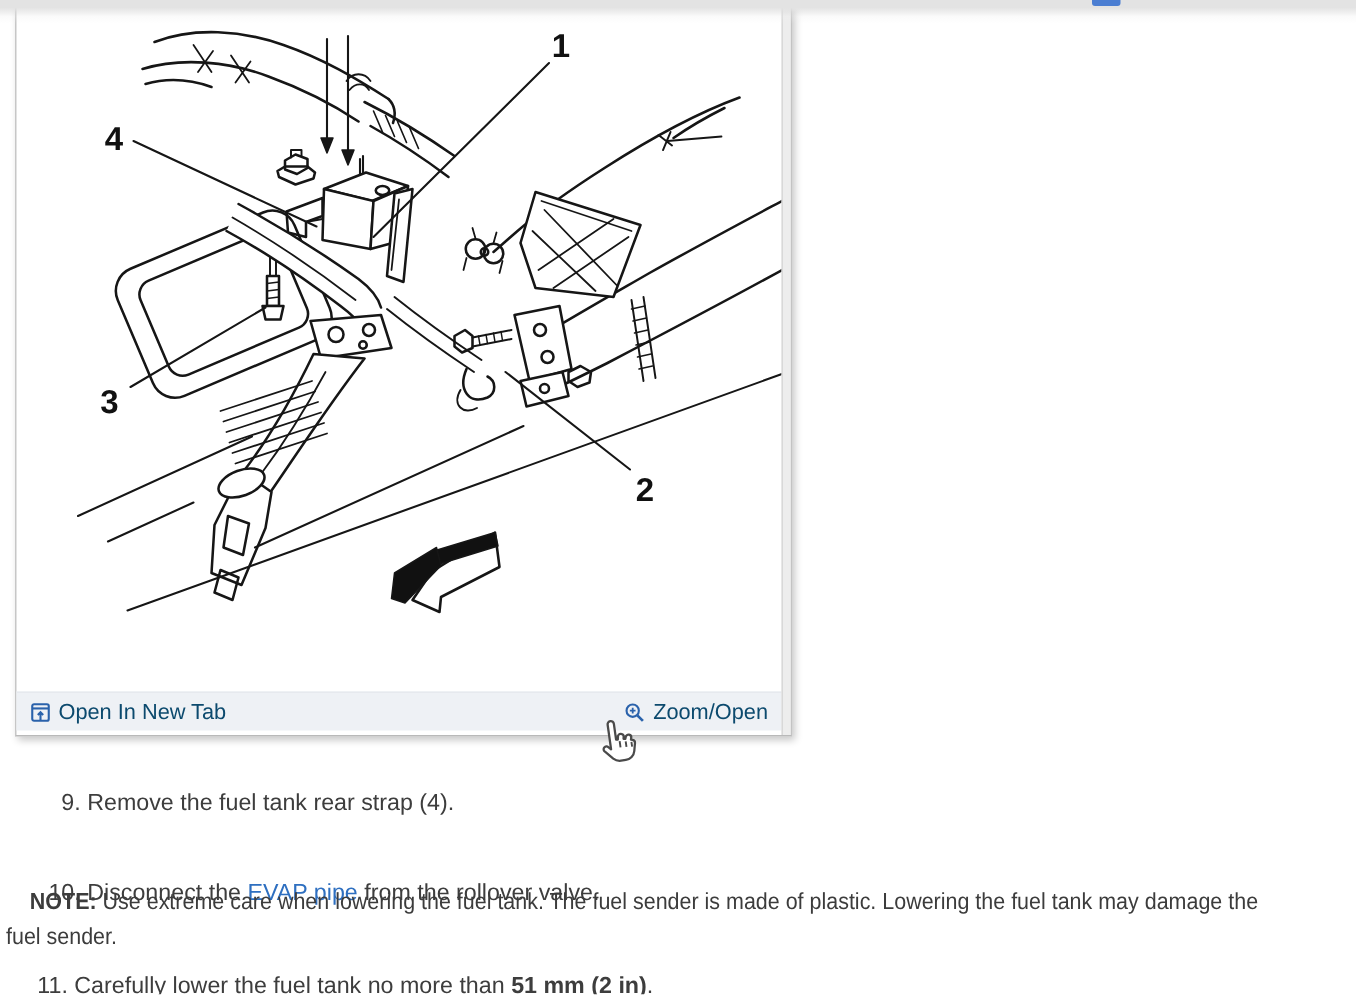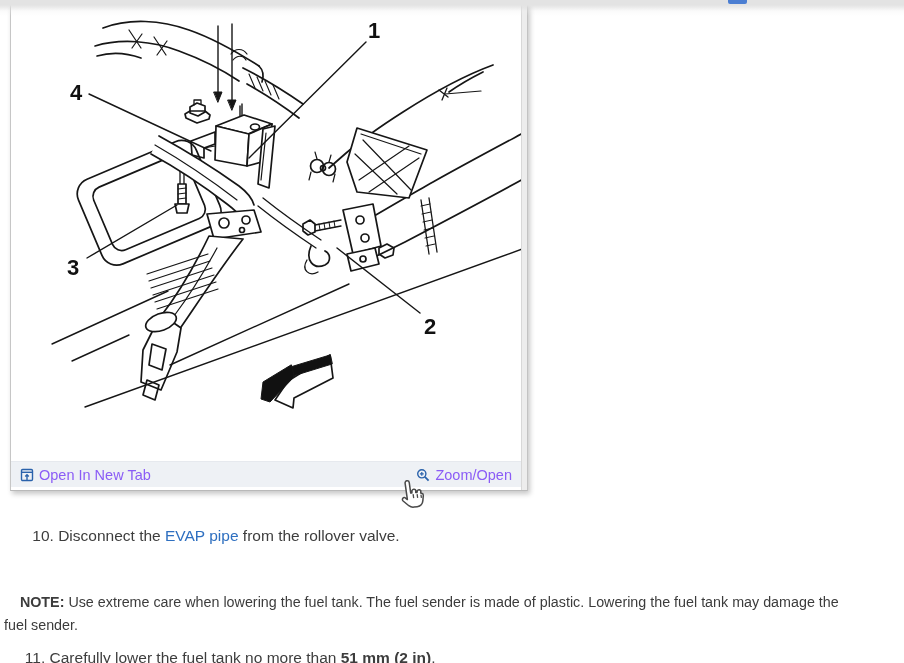--- a/index.html
+++ b/index.html
@@ -17,21 +17,21 @@
     border-left:1px solid #c6c6c6;border-right:1px solid #c3c3c3;border-bottom:1px solid #b9b9b9;
     box-shadow:2px 3px 5px rgba(0,0,0,.22);z-index:10;}
   .scrollstrip{position:absolute;right:0;top:0;width:5px;height:100%;background:#ededed;
     border-left:1px solid #d8d8d8;z-index:14;}
   .diagram{position:absolute;left:0;top:8px;width:514px;height:446px;z-index:11;}
   .diagram path,.diagram rect,.diagram circle,.diagram ellipse,.diagram line{vector-effect:none;}
 
   .footerbar{position:absolute;left:0;top:461px;width:510px;height:26px;background:#eef1f5;
     border-top:1px solid #e6e9ee;display:flex;align-items:center;justify-content:space-between;
     padding:0 9px;box-sizing:border-box;z-index:12;}
-  .flink{display:flex;align-items:center;gap:5px;color:#8b5cf6;font-size:14.5px;cursor:pointer;text-decoration:none;}
+  .flink{display:flex;align-items:center;gap:5px;color:#0c4a6e;font-size:14.5px;cursor:pointer;text-decoration:none;}
   .flink svg{display:block;}
 
   .callout{font:bold 22px "Liberation Sans",sans-serif;fill:#111;}
 
   
   .cursor{position:absolute;left:399px;top:477px;z-index:60;pointer-events:none;}
 
   
   .steps{position:absolute;left:4px;top:506px;width:880px;color:#3d3d3d;font-size:15.5px;line-height:20px;z-index:5;}
   .step{white-space:pre-wrap;}
@@ -211,20 +211,23 @@
 
   <div class="cursor">
     <svg width="28" height="36" viewBox="0 0 24 30" style="transform:rotate(-8deg)">
       <path d="M8.5 2.2c1 0 1.8.8 1.8 1.8v9.1l1 .1.3-1.7c.2-.9 1-1.5 1.9-1.3.9.2 1.5 1 1.3 1.9l-.2 1.1 1 .2.4-1.1c.3-.8 1.2-1.3 2-1 .8.3 1.3 1.1 1 2l-.3 1 .9.3c.8.3 1.3 1.2 1.1 2l-1 4.4c-.6 2.6-2.9 4.4-5.5 4.4h-2.8c-1.6 0-3.1-.7-4.2-1.8l-4.3-4.7c-.6-.7-.6-1.7.1-2.3.7-.6 1.7-.6 2.3.1l1.4 1.5V4c0-1 .8-1.8 1.8-1.8z" fill="#fff" stroke="#4a4a4a" stroke-width="1.3" stroke-linejoin="round"></path>
       <path d="M12.2 14.2v3.6 M15.6 14.8v3.2 M18.8 15.6v2.8" stroke="#4a4a4a" stroke-width="1.1" fill="none"></path>
     </svg>
   </div>
 
   <div class="steps">
     <div class="step">
+      <span class="step-num">9.</span><span> Remove the fuel tank rear strap (4).</span>
+    </div>
+    <div class="step">
       <span class="step-num">10.</span><span> Disconnect the </span><a class="evap">EVAP pipe</a><span> from the rollover valve.</span>
     </div>
   </div>
 
   <div class="noteblock">
     <b>NOTE:</b><span> Use extreme care when lowering the fuel tank. The fuel sender is made of plastic. Lowering the fuel tank may damage the fuel sender.</span>
   </div>
 
   <div class="step11 step">
     <span class="step-num">11.</span><span> Carefully lower the fuel tank no more than </span><b>51 mm (2 in)</b><span>.</span>

